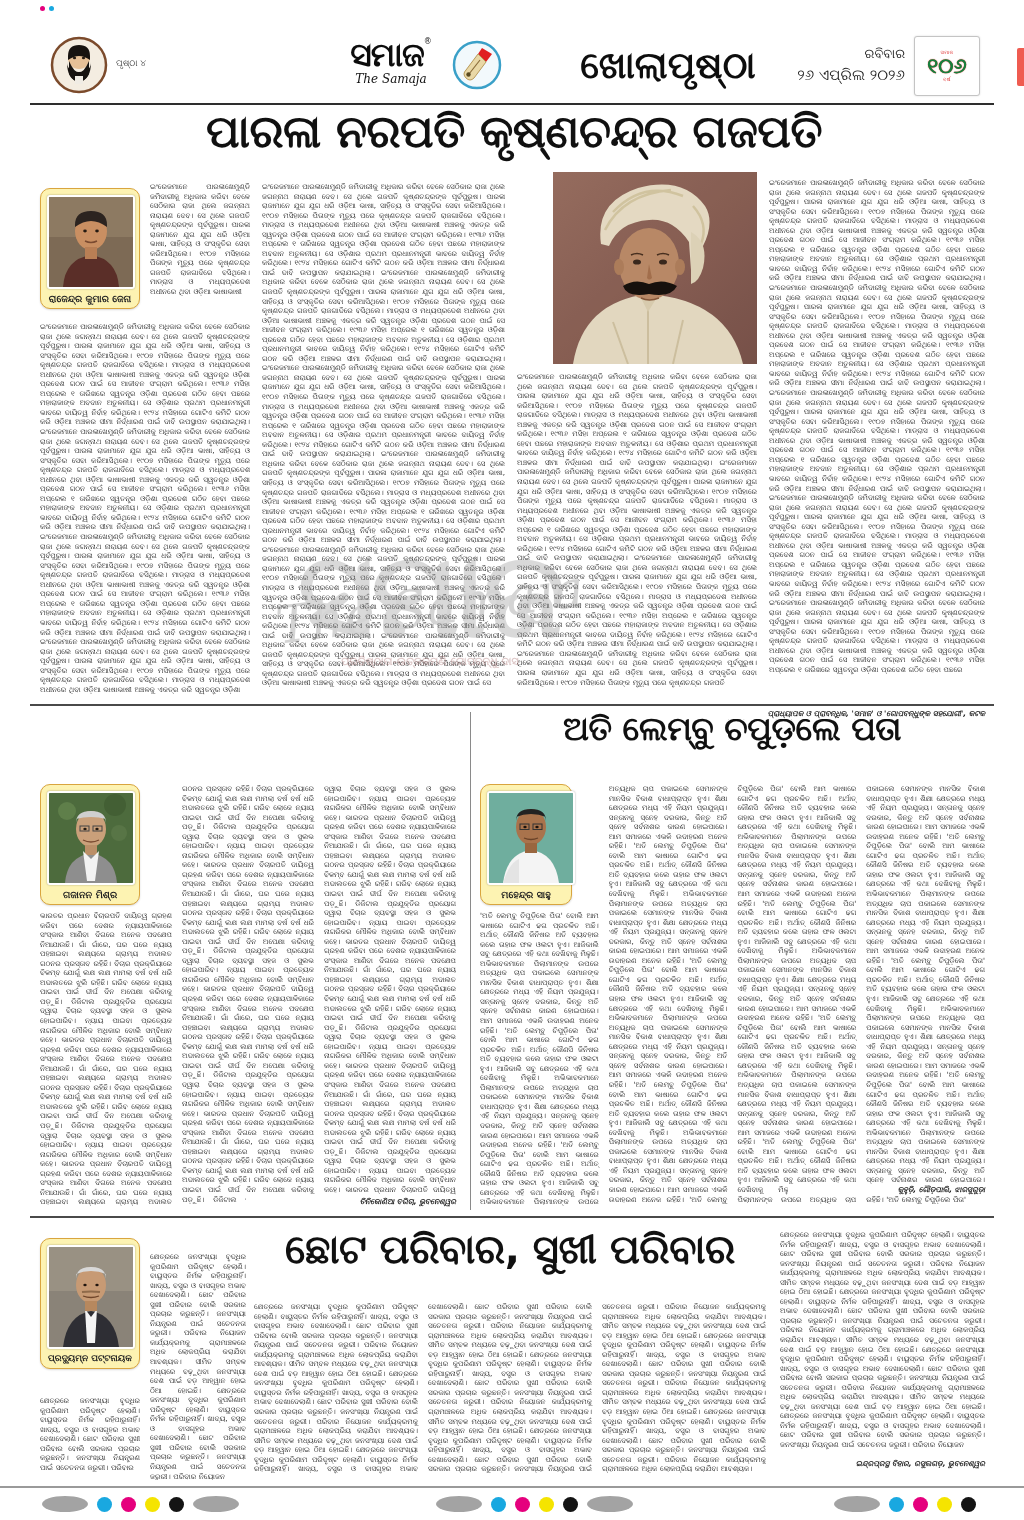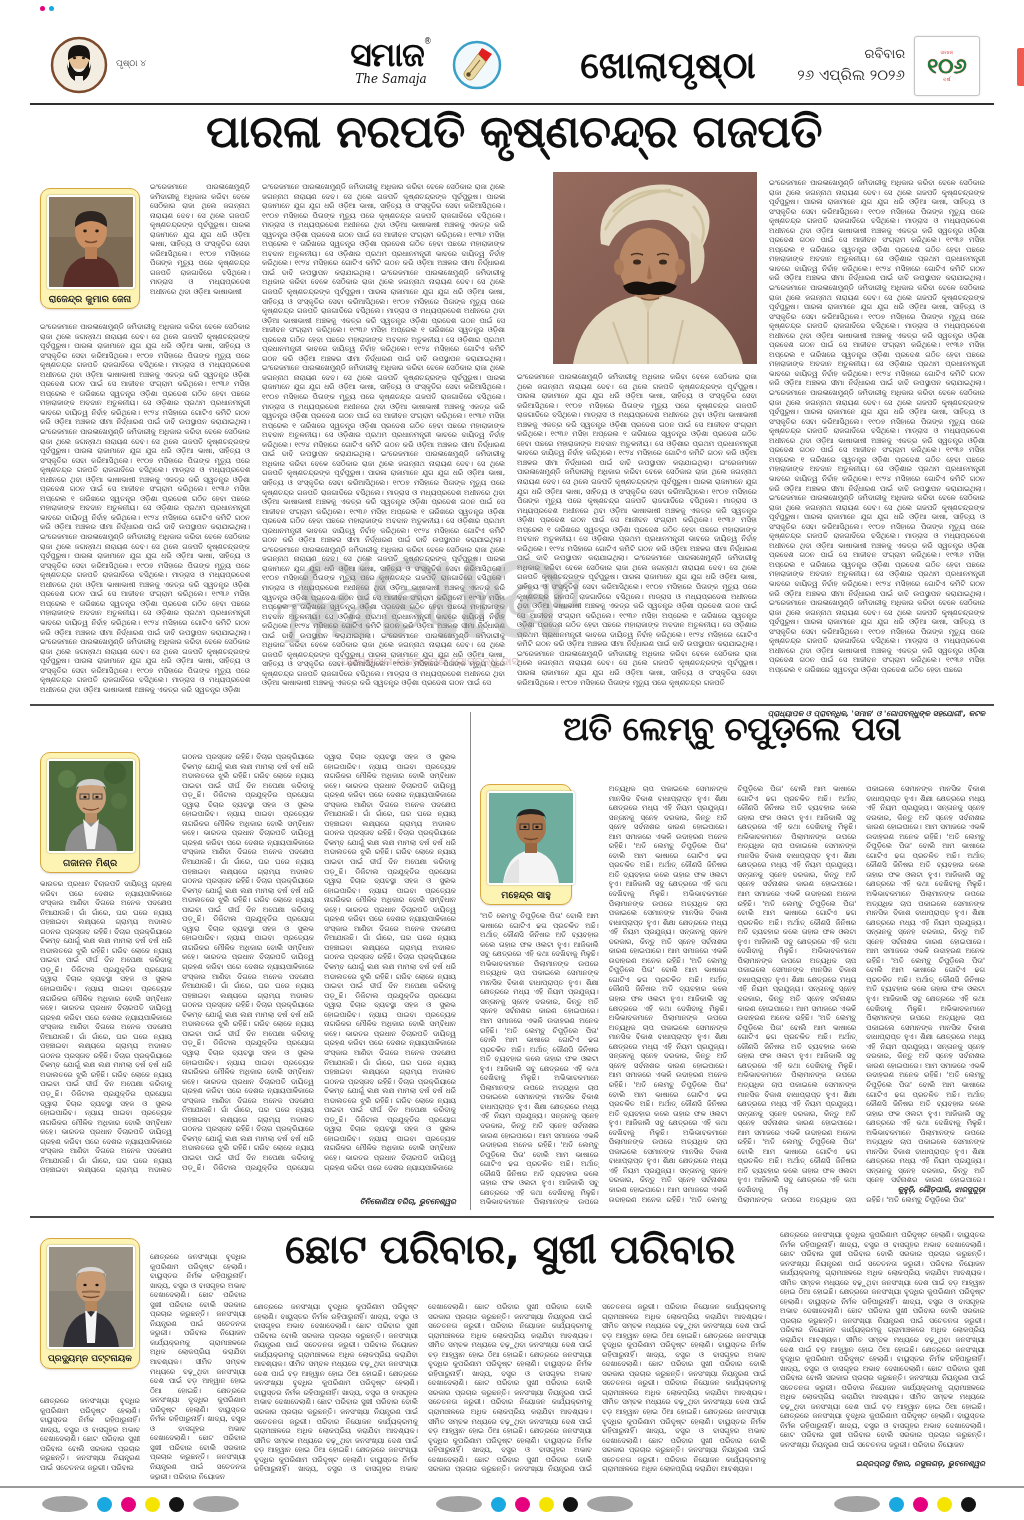--- a/index.html
+++ b/index.html
@@ -173,21 +173,21 @@
   <div class="fillbox" style="left:150px;top:182px;width:100px;height:114px;"><span>ଇଂରେଜମାନେ ପାରଳାଖେମୁଣ୍ଡି ଜମିଦାରୀକୁ ଅଧିକାର କରିବା ବେଳେ ସେଠିକାର ରାଜା ଥିଲେ ଜଗନ୍ନାଥ ନାରାୟଣ ଦେବ। ସେ ଥିଲେ ଗଜପତି କୃଷ୍ଣଚନ୍ଦ୍ରଙ୍କ ପୂର୍ବପୁରୁଷ। ପାରଳା ରାଜାମାନେ ଯୁଗ ଯୁଗ ଧରି ଓଡ଼ିଆ ଭାଷା, ସାହିତ୍ୟ ଓ ସଂସ୍କୃତିର ସେବା କରିଆସିଥିଲେ। ୧୯୦୭ ମସିହାରେ ପିତାଙ୍କ ମୃତ୍ୟୁ ପରେ କୃଷ୍ଣଚନ୍ଦ୍ର ଗଜପତି ରାଜଗାଦିରେ ବସିଥିଲେ। ମାଡ୍ରାସ ଓ ମଧ୍ୟପ୍ରଦେଶ ଅଧୀନରେ ଥିବା ଓଡ଼ିଆ ଭାଷାଭାଷୀ</span></div>
   <div class="fillbox" style="left:40px;top:322px;width:210px;height:374px;"><span>ଇଂରେଜମାନେ ପାରଳାଖେମୁଣ୍ଡି ଜମିଦାରୀକୁ ଅଧିକାର କରିବା ବେଳେ ସେଠିକାର ରାଜା ଥିଲେ ଜଗନ୍ନାଥ ନାରାୟଣ ଦେବ। ସେ ଥିଲେ ଗଜପତି କୃଷ୍ଣଚନ୍ଦ୍ରଙ୍କ ପୂର୍ବପୁରୁଷ। ପାରଳା ରାଜାମାନେ ଯୁଗ ଯୁଗ ଧରି ଓଡ଼ିଆ ଭାଷା, ସାହିତ୍ୟ ଓ ସଂସ୍କୃତିର ସେବା କରିଆସିଥିଲେ। ୧୯୦୭ ମସିହାରେ ପିତାଙ୍କ ମୃତ୍ୟୁ ପରେ କୃଷ୍ଣଚନ୍ଦ୍ର ଗଜପତି ରାଜଗାଦିରେ ବସିଥିଲେ। ମାଡ୍ରାସ ଓ ମଧ୍ୟପ୍ରଦେଶ ଅଧୀନରେ ଥିବା ଓଡ଼ିଆ ଭାଷାଭାଷୀ ଅଞ୍ଚଳକୁ ଏକତ୍ର କରି ସ୍ୱତନ୍ତ୍ର ଓଡ଼ିଶା ପ୍ରଦେଶ ଗଠନ ପାଇଁ ସେ ଆଜୀବନ ସଂଗ୍ରାମ କରିଥିଲେ। ୧୯୩୬ ମସିହା ଅପ୍ରେଲ ୧ ତାରିଖରେ ସ୍ୱତନ୍ତ୍ର ଓଡ଼ିଶା ପ୍ରଦେଶ ଗଠିତ ହେବା ପଛରେ ମହାରାଜାଙ୍କ ଅବଦାନ ଅତୁଳନୀୟ। ସେ ଓଡ଼ିଶାର ପ୍ରଥମ ପ୍ରଧାନମନ୍ତ୍ରୀ ଭାବରେ ଦାୟିତ୍ୱ ନିର୍ବାହ କରିଥିଲେ। ୧୯୨୪ ମସିହାରେ ଗୋଟିଏ କମିଟି ଗଠନ କରି ଓଡ଼ିଆ ଅଞ୍ଚଳର ସୀମା ନିର୍ଦ୍ଧାରଣ ପାଇଁ ଦାବି ଉପସ୍ଥାପନ କରାଯାଇଥିଲା। ଇଂରେଜମାନେ ପାରଳାଖେମୁଣ୍ଡି ଜମିଦାରୀକୁ ଅଧିକାର କରିବା ବେଳେ ସେଠିକାର ରାଜା ଥିଲେ ଜଗନ୍ନାଥ ନାରାୟଣ ଦେବ। ସେ ଥିଲେ ଗଜପତି କୃଷ୍ଣଚନ୍ଦ୍ରଙ୍କ ପୂର୍ବପୁରୁଷ। ପାରଳା ରାଜାମାନେ ଯୁଗ ଯୁଗ ଧରି ଓଡ଼ିଆ ଭାଷା, ସାହିତ୍ୟ ଓ ସଂସ୍କୃତିର ସେବା କରିଆସିଥିଲେ। ୧୯୦୭ ମସିହାରେ ପିତାଙ୍କ ମୃତ୍ୟୁ ପରେ କୃଷ୍ଣଚନ୍ଦ୍ର ଗଜପତି ରାଜଗାଦିରେ ବସିଥିଲେ। ମାଡ୍ରାସ ଓ ମଧ୍ୟପ୍ରଦେଶ ଅଧୀନରେ ଥିବା ଓଡ଼ିଆ ଭାଷାଭାଷୀ ଅଞ୍ଚଳକୁ ଏକତ୍ର କରି ସ୍ୱତନ୍ତ୍ର ଓଡ଼ିଶା ପ୍ରଦେଶ ଗଠନ ପାଇଁ ସେ ଆଜୀବନ ସଂଗ୍ରାମ କରିଥିଲେ। ୧୯୩୬ ମସିହା ଅପ୍ରେଲ ୧ ତାରିଖରେ ସ୍ୱତନ୍ତ୍ର ଓଡ଼ିଶା ପ୍ରଦେଶ ଗଠିତ ହେବା ପଛରେ ମହାରାଜାଙ୍କ ଅବଦାନ ଅତୁଳନୀୟ। ସେ ଓଡ଼ିଶାର ପ୍ରଥମ ପ୍ରଧାନମନ୍ତ୍ରୀ ଭାବରେ ଦାୟିତ୍ୱ ନିର୍ବାହ କରିଥିଲେ। ୧୯୨୪ ମସିହାରେ ଗୋଟିଏ କମିଟି ଗଠନ କରି ଓଡ଼ିଆ ଅଞ୍ଚଳର ସୀମା ନିର୍ଦ୍ଧାରଣ ପାଇଁ ଦାବି ଉପସ୍ଥାପନ କରାଯାଇଥିଲା। ଇଂରେଜମାନେ ପାରଳାଖେମୁଣ୍ଡି ଜମିଦାରୀକୁ ଅଧିକାର କରିବା ବେଳେ ସେଠିକାର ରାଜା ଥିଲେ ଜଗନ୍ନାଥ ନାରାୟଣ ଦେବ। ସେ ଥିଲେ ଗଜପତି କୃଷ୍ଣଚନ୍ଦ୍ରଙ୍କ ପୂର୍ବପୁରୁଷ। ପାରଳା ରାଜାମାନେ ଯୁଗ ଯୁଗ ଧରି ଓଡ଼ିଆ ଭାଷା, ସାହିତ୍ୟ ଓ ସଂସ୍କୃତିର ସେବା କରିଆସିଥିଲେ। ୧୯୦୭ ମସିହାରେ ପିତାଙ୍କ ମୃତ୍ୟୁ ପରେ କୃଷ୍ଣଚନ୍ଦ୍ର ଗଜପତି ରାଜଗାଦିରେ ବସିଥିଲେ। ମାଡ୍ରାସ ଓ ମଧ୍ୟପ୍ରଦେଶ ଅଧୀନରେ ଥିବା ଓଡ଼ିଆ ଭାଷାଭାଷୀ ଅଞ୍ଚଳକୁ ଏକତ୍ର କରି ସ୍ୱତନ୍ତ୍ର ଓଡ଼ିଶା ପ୍ରଦେଶ ଗଠନ ପାଇଁ ସେ ଆଜୀବନ ସଂଗ୍ରାମ କରିଥିଲେ। ୧୯୩୬ ମସିହା ଅପ୍ରେଲ ୧ ତାରିଖରେ ସ୍ୱତନ୍ତ୍ର ଓଡ଼ିଶା ପ୍ରଦେଶ ଗଠିତ ହେବା ପଛରେ ମହାରାଜାଙ୍କ ଅବଦାନ ଅତୁଳନୀୟ। ସେ ଓଡ଼ିଶାର ପ୍ରଥମ ପ୍ରଧାନମନ୍ତ୍ରୀ ଭାବରେ ଦାୟିତ୍ୱ ନିର୍ବାହ କରିଥିଲେ। ୧୯୨୪ ମସିହାରେ ଗୋଟିଏ କମିଟି ଗଠନ କରି ଓଡ଼ିଆ ଅଞ୍ଚଳର ସୀମା ନିର୍ଦ୍ଧାରଣ ପାଇଁ ଦାବି ଉପସ୍ଥାପନ କରାଯାଇଥିଲା। ଇଂରେଜମାନେ ପାରଳାଖେମୁଣ୍ଡି ଜମିଦାରୀକୁ ଅଧିକାର କରିବା ବେଳେ ସେଠିକାର ରାଜା ଥିଲେ ଜଗନ୍ନାଥ ନାରାୟଣ ଦେବ। ସେ ଥିଲେ ଗଜପତି କୃଷ୍ଣଚନ୍ଦ୍ରଙ୍କ ପୂର୍ବପୁରୁଷ। ପାରଳା ରାଜାମାନେ ଯୁଗ ଯୁଗ ଧରି ଓଡ଼ିଆ ଭାଷା, ସାହିତ୍ୟ ଓ ସଂସ୍କୃତିର ସେବା କରିଆସିଥିଲେ। ୧୯୦୭ ମସିହାରେ ପିତାଙ୍କ ମୃତ୍ୟୁ ପରେ କୃଷ୍ଣଚନ୍ଦ୍ର ଗଜପତି ରାଜଗାଦିରେ ବସିଥିଲେ। ମାଡ୍ରାସ ଓ ମଧ୍ୟପ୍ରଦେଶ ଅଧୀନରେ ଥିବା ଓଡ଼ିଆ ଭାଷାଭାଷୀ ଅଞ୍ଚଳକୁ ଏକତ୍ର କରି ସ୍ୱତନ୍ତ୍ର ଓଡ଼ିଶା</span></div>
   <div class="fillbox" style="left:262px;top:182px;width:243px;height:514px;"><span>ଇଂରେଜମାନେ ପାରଳାଖେମୁଣ୍ଡି ଜମିଦାରୀକୁ ଅଧିକାର କରିବା ବେଳେ ସେଠିକାର ରାଜା ଥିଲେ ଜଗନ୍ନାଥ ନାରାୟଣ ଦେବ। ସେ ଥିଲେ ଗଜପତି କୃଷ୍ଣଚନ୍ଦ୍ରଙ୍କ ପୂର୍ବପୁରୁଷ। ପାରଳା ରାଜାମାନେ ଯୁଗ ଯୁଗ ଧରି ଓଡ଼ିଆ ଭାଷା, ସାହିତ୍ୟ ଓ ସଂସ୍କୃତିର ସେବା କରିଆସିଥିଲେ। ୧୯୦୭ ମସିହାରେ ପିତାଙ୍କ ମୃତ୍ୟୁ ପରେ କୃଷ୍ଣଚନ୍ଦ୍ର ଗଜପତି ରାଜଗାଦିରେ ବସିଥିଲେ। ମାଡ୍ରାସ ଓ ମଧ୍ୟପ୍ରଦେଶ ଅଧୀନରେ ଥିବା ଓଡ଼ିଆ ଭାଷାଭାଷୀ ଅଞ୍ଚଳକୁ ଏକତ୍ର କରି ସ୍ୱତନ୍ତ୍ର ଓଡ଼ିଶା ପ୍ରଦେଶ ଗଠନ ପାଇଁ ସେ ଆଜୀବନ ସଂଗ୍ରାମ କରିଥିଲେ। ୧୯୩୬ ମସିହା ଅପ୍ରେଲ ୧ ତାରିଖରେ ସ୍ୱତନ୍ତ୍ର ଓଡ଼ିଶା ପ୍ରଦେଶ ଗଠିତ ହେବା ପଛରେ ମହାରାଜାଙ୍କ ଅବଦାନ ଅତୁଳନୀୟ। ସେ ଓଡ଼ିଶାର ପ୍ରଥମ ପ୍ରଧାନମନ୍ତ୍ରୀ ଭାବରେ ଦାୟିତ୍ୱ ନିର୍ବାହ କରିଥିଲେ। ୧୯୨୪ ମସିହାରେ ଗୋଟିଏ କମିଟି ଗଠନ କରି ଓଡ଼ିଆ ଅଞ୍ଚଳର ସୀମା ନିର୍ଦ୍ଧାରଣ ପାଇଁ ଦାବି ଉପସ୍ଥାପନ କରାଯାଇଥିଲା। ଇଂରେଜମାନେ ପାରଳାଖେମୁଣ୍ଡି ଜମିଦାରୀକୁ ଅଧିକାର କରିବା ବେଳେ ସେଠିକାର ରାଜା ଥିଲେ ଜଗନ୍ନାଥ ନାରାୟଣ ଦେବ। ସେ ଥିଲେ ଗଜପତି କୃଷ୍ଣଚନ୍ଦ୍ରଙ୍କ ପୂର୍ବପୁରୁଷ। ପାରଳା ରାଜାମାନେ ଯୁଗ ଯୁଗ ଧରି ଓଡ଼ିଆ ଭାଷା, ସାହିତ୍ୟ ଓ ସଂସ୍କୃତିର ସେବା କରିଆସିଥିଲେ। ୧୯୦୭ ମସିହାରେ ପିତାଙ୍କ ମୃତ୍ୟୁ ପରେ କୃଷ୍ଣଚନ୍ଦ୍ର ଗଜପତି ରାଜଗାଦିରେ ବସିଥିଲେ। ମାଡ୍ରାସ ଓ ମଧ୍ୟପ୍ରଦେଶ ଅଧୀନରେ ଥିବା ଓଡ଼ିଆ ଭାଷାଭାଷୀ ଅଞ୍ଚଳକୁ ଏକତ୍ର କରି ସ୍ୱତନ୍ତ୍ର ଓଡ଼ିଶା ପ୍ରଦେଶ ଗଠନ ପାଇଁ ସେ ଆଜୀବନ ସଂଗ୍ରାମ କରିଥିଲେ। ୧୯୩୬ ମସିହା ଅପ୍ରେଲ ୧ ତାରିଖରେ ସ୍ୱତନ୍ତ୍ର ଓଡ଼ିଶା ପ୍ରଦେଶ ଗଠିତ ହେବା ପଛରେ ମହାରାଜାଙ୍କ ଅବଦାନ ଅତୁଳନୀୟ। ସେ ଓଡ଼ିଶାର ପ୍ରଥମ ପ୍ରଧାନମନ୍ତ୍ରୀ ଭାବରେ ଦାୟିତ୍ୱ ନିର୍ବାହ କରିଥିଲେ। ୧୯୨୪ ମସିହାରେ ଗୋଟିଏ କମିଟି ଗଠନ କରି ଓଡ଼ିଆ ଅଞ୍ଚଳର ସୀମା ନିର୍ଦ୍ଧାରଣ ପାଇଁ ଦାବି ଉପସ୍ଥାପନ କରାଯାଇଥିଲା। ଇଂରେଜମାନେ ପାରଳାଖେମୁଣ୍ଡି ଜମିଦାରୀକୁ ଅଧିକାର କରିବା ବେଳେ ସେଠିକାର ରାଜା ଥିଲେ ଜଗନ୍ନାଥ ନାରାୟଣ ଦେବ। ସେ ଥିଲେ ଗଜପତି କୃଷ୍ଣଚନ୍ଦ୍ରଙ୍କ ପୂର୍ବପୁରୁଷ। ପାରଳା ରାଜାମାନେ ଯୁଗ ଯୁଗ ଧରି ଓଡ଼ିଆ ଭାଷା, ସାହିତ୍ୟ ଓ ସଂସ୍କୃତିର ସେବା କରିଆସିଥିଲେ। ୧୯୦୭ ମସିହାରେ ପିତାଙ୍କ ମୃତ୍ୟୁ ପରେ କୃଷ୍ଣଚନ୍ଦ୍ର ଗଜପତି ରାଜଗାଦିରେ ବସିଥିଲେ। ମାଡ୍ରାସ ଓ ମଧ୍ୟପ୍ରଦେଶ ଅଧୀନରେ ଥିବା ଓଡ଼ିଆ ଭାଷାଭାଷୀ ଅଞ୍ଚଳକୁ ଏକତ୍ର କରି ସ୍ୱତନ୍ତ୍ର ଓଡ଼ିଶା ପ୍ରଦେଶ ଗଠନ ପାଇଁ ସେ ଆଜୀବନ ସଂଗ୍ରାମ କରିଥିଲେ। ୧୯୩୬ ମସିହା ଅପ୍ରେଲ ୧ ତାରିଖରେ ସ୍ୱତନ୍ତ୍ର ଓଡ଼ିଶା ପ୍ରଦେଶ ଗଠିତ ହେବା ପଛରେ ମହାରାଜାଙ୍କ ଅବଦାନ ଅତୁଳନୀୟ। ସେ ଓଡ଼ିଶାର ପ୍ରଥମ ପ୍ରଧାନମନ୍ତ୍ରୀ ଭାବରେ ଦାୟିତ୍ୱ ନିର୍ବାହ କରିଥିଲେ। ୧୯୨୪ ମସିହାରେ ଗୋଟିଏ କମିଟି ଗଠନ କରି ଓଡ଼ିଆ ଅଞ୍ଚଳର ସୀମା ନିର୍ଦ୍ଧାରଣ ପାଇଁ ଦାବି ଉପସ୍ଥାପନ କରାଯାଇଥିଲା। ଇଂରେଜମାନେ ପାରଳାଖେମୁଣ୍ଡି ଜମିଦାରୀକୁ ଅଧିକାର କରିବା ବେଳେ ସେଠିକାର ରାଜା ଥିଲେ ଜଗନ୍ନାଥ ନାରାୟଣ ଦେବ। ସେ ଥିଲେ ଗଜପତି କୃଷ୍ଣଚନ୍ଦ୍ରଙ୍କ ପୂର୍ବପୁରୁଷ। ପାରଳା ରାଜାମାନେ ଯୁଗ ଯୁଗ ଧରି ଓଡ଼ିଆ ଭାଷା, ସାହିତ୍ୟ ଓ ସଂସ୍କୃତିର ସେବା କରିଆସିଥିଲେ। ୧୯୦୭ ମସିହାରେ ପିତାଙ୍କ ମୃତ୍ୟୁ ପରେ କୃଷ୍ଣଚନ୍ଦ୍ର ଗଜପତି ରାଜଗାଦିରେ ବସିଥିଲେ। ମାଡ୍ରାସ ଓ ମଧ୍ୟପ୍ରଦେଶ ଅଧୀନରେ ଥିବା ଓଡ଼ିଆ ଭାଷାଭାଷୀ ଅଞ୍ଚଳକୁ ଏକତ୍ର କରି ସ୍ୱତନ୍ତ୍ର ଓଡ଼ିଶା ପ୍ରଦେଶ ଗଠନ ପାଇଁ ସେ ଆଜୀବନ ସଂଗ୍ରାମ କରିଥିଲେ। ୧୯୩୬ ମସିହା ଅପ୍ରେଲ ୧ ତାରିଖରେ ସ୍ୱତନ୍ତ୍ର ଓଡ଼ିଶା ପ୍ରଦେଶ ଗଠିତ ହେବା ପଛରେ ମହାରାଜାଙ୍କ ଅବଦାନ ଅତୁଳନୀୟ। ସେ ଓଡ଼ିଶାର ପ୍ରଥମ ପ୍ରଧାନମନ୍ତ୍ରୀ ଭାବରେ ଦାୟିତ୍ୱ ନିର୍ବାହ କରିଥିଲେ। ୧୯୨୪ ମସିହାରେ ଗୋଟିଏ କମିଟି ଗଠନ କରି ଓଡ଼ିଆ ଅଞ୍ଚଳର ସୀମା ନିର୍ଦ୍ଧାରଣ ପାଇଁ ଦାବି ଉପସ୍ଥାପନ କରାଯାଇଥିଲା। ଇଂରେଜମାନେ ପାରଳାଖେମୁଣ୍ଡି ଜମିଦାରୀକୁ ଅଧିକାର କରିବା ବେଳେ ସେଠିକାର ରାଜା ଥିଲେ ଜଗନ୍ନାଥ ନାରାୟଣ ଦେବ। ସେ ଥିଲେ ଗଜପତି କୃଷ୍ଣଚନ୍ଦ୍ରଙ୍କ ପୂର୍ବପୁରୁଷ। ପାରଳା ରାଜାମାନେ ଯୁଗ ଯୁଗ ଧରି ଓଡ଼ିଆ ଭାଷା, ସାହିତ୍ୟ ଓ ସଂସ୍କୃତିର ସେବା କରିଆସିଥିଲେ। ୧୯୦୭ ମସିହାରେ ପିତାଙ୍କ ମୃତ୍ୟୁ ପରେ କୃଷ୍ଣଚନ୍ଦ୍ର ଗଜପତି ରାଜଗାଦିରେ ବସିଥିଲେ। ମାଡ୍ରାସ ଓ ମଧ୍ୟପ୍ରଦେଶ ଅଧୀନରେ ଥିବା ଓଡ଼ିଆ ଭାଷାଭାଷୀ ଅଞ୍ଚଳକୁ ଏକତ୍ର କରି ସ୍ୱତନ୍ତ୍ର ଓଡ଼ିଶା ପ୍ରଦେଶ ଗଠନ ପାଇଁ ସେ ଆଜୀବନ ସଂଗ୍ରାମ କରିଥିଲେ। ୧୯୩୬ ମସିହା ଅପ୍ରେଲ ୧ ତାରିଖରେ ସ୍ୱତନ୍ତ୍ର ଓଡ଼ିଶା ପ୍ରଦେଶ ଗଠିତ ହେବା ପଛରେ ମହାରାଜାଙ୍କ ଅବଦାନ ଅତୁଳନୀୟ। ସେ ଓଡ଼ିଶାର ପ୍ରଥମ ପ୍ରଧାନମନ୍ତ୍ରୀ ଭାବରେ ଦାୟିତ୍ୱ ନିର୍ବାହ କରିଥିଲେ। ୧୯୨୪ ମସିହାରେ ଗୋଟିଏ କମିଟି ଗଠନ କରି ଓଡ଼ିଆ ଅଞ୍ଚଳର ସୀମା ନିର୍ଦ୍ଧାରଣ ପାଇଁ ଦାବି ଉପସ୍ଥାପନ କରାଯାଇଥିଲା। ଇଂରେଜମାନେ ପାରଳାଖେମୁଣ୍ଡି ଜମିଦାରୀକୁ ଅଧିକାର କରିବା ବେଳେ ସେଠିକାର ରାଜା ଥିଲେ ଜଗନ୍ନାଥ ନାରାୟଣ ଦେବ। ସେ ଥିଲେ ଗଜପତି କୃଷ୍ଣଚନ୍ଦ୍ରଙ୍କ ପୂର୍ବପୁରୁଷ। ପାରଳା ରାଜାମାନେ ଯୁଗ ଯୁଗ ଧରି ଓଡ଼ିଆ ଭାଷା, ସାହିତ୍ୟ ଓ ସଂସ୍କୃତିର ସେବା କରିଆସିଥିଲେ। ୧୯୦୭ ମସିହାରେ ପିତାଙ୍କ ମୃତ୍ୟୁ ପରେ କୃଷ୍ଣଚନ୍ଦ୍ର ଗଜପତି ରାଜଗାଦିରେ ବସିଥିଲେ। ମାଡ୍ରାସ ଓ ମଧ୍ୟପ୍ରଦେଶ ଅଧୀନରେ ଥିବା ଓଡ଼ିଆ ଭାଷାଭାଷୀ ଅଞ୍ଚଳକୁ ଏକତ୍ର କରି ସ୍ୱତନ୍ତ୍ର ଓଡ଼ିଶା ପ୍ରଦେଶ ଗଠନ ପାଇଁ ସେ</span></div>
   <div class="fillbox" style="left:517px;top:372px;width:240px;height:322px;"><span>ଇଂରେଜମାନେ ପାରଳାଖେମୁଣ୍ଡି ଜମିଦାରୀକୁ ଅଧିକାର କରିବା ବେଳେ ସେଠିକାର ରାଜା ଥିଲେ ଜଗନ୍ନାଥ ନାରାୟଣ ଦେବ। ସେ ଥିଲେ ଗଜପତି କୃଷ୍ଣଚନ୍ଦ୍ରଙ୍କ ପୂର୍ବପୁରୁଷ। ପାରଳା ରାଜାମାନେ ଯୁଗ ଯୁଗ ଧରି ଓଡ଼ିଆ ଭାଷା, ସାହିତ୍ୟ ଓ ସଂସ୍କୃତିର ସେବା କରିଆସିଥିଲେ। ୧୯୦୭ ମସିହାରେ ପିତାଙ୍କ ମୃତ୍ୟୁ ପରେ କୃଷ୍ଣଚନ୍ଦ୍ର ଗଜପତି ରାଜଗାଦିରେ ବସିଥିଲେ। ମାଡ୍ରାସ ଓ ମଧ୍ୟପ୍ରଦେଶ ଅଧୀନରେ ଥିବା ଓଡ଼ିଆ ଭାଷାଭାଷୀ ଅଞ୍ଚଳକୁ ଏକତ୍ର କରି ସ୍ୱତନ୍ତ୍ର ଓଡ଼ିଶା ପ୍ରଦେଶ ଗଠନ ପାଇଁ ସେ ଆଜୀବନ ସଂଗ୍ରାମ କରିଥିଲେ। ୧୯୩୬ ମସିହା ଅପ୍ରେଲ ୧ ତାରିଖରେ ସ୍ୱତନ୍ତ୍ର ଓଡ଼ିଶା ପ୍ରଦେଶ ଗଠିତ ହେବା ପଛରେ ମହାରାଜାଙ୍କ ଅବଦାନ ଅତୁଳନୀୟ। ସେ ଓଡ଼ିଶାର ପ୍ରଥମ ପ୍ରଧାନମନ୍ତ୍ରୀ ଭାବରେ ଦାୟିତ୍ୱ ନିର୍ବାହ କରିଥିଲେ। ୧୯୨୪ ମସିହାରେ ଗୋଟିଏ କମିଟି ଗଠନ କରି ଓଡ଼ିଆ ଅଞ୍ଚଳର ସୀମା ନିର୍ଦ୍ଧାରଣ ପାଇଁ ଦାବି ଉପସ୍ଥାପନ କରାଯାଇଥିଲା। ଇଂରେଜମାନେ ପାରଳାଖେମୁଣ୍ଡି ଜମିଦାରୀକୁ ଅଧିକାର କରିବା ବେଳେ ସେଠିକାର ରାଜା ଥିଲେ ଜଗନ୍ନାଥ ନାରାୟଣ ଦେବ। ସେ ଥିଲେ ଗଜପତି କୃଷ୍ଣଚନ୍ଦ୍ରଙ୍କ ପୂର୍ବପୁରୁଷ। ପାରଳା ରାଜାମାନେ ଯୁଗ ଯୁଗ ଧରି ଓଡ଼ିଆ ଭାଷା, ସାହିତ୍ୟ ଓ ସଂସ୍କୃତିର ସେବା କରିଆସିଥିଲେ। ୧୯୦୭ ମସିହାରେ ପିତାଙ୍କ ମୃତ୍ୟୁ ପରେ କୃଷ୍ଣଚନ୍ଦ୍ର ଗଜପତି ରାଜଗାଦିରେ ବସିଥିଲେ। ମାଡ୍ରାସ ଓ ମଧ୍ୟପ୍ରଦେଶ ଅଧୀନରେ ଥିବା ଓଡ଼ିଆ ଭାଷାଭାଷୀ ଅଞ୍ଚଳକୁ ଏକତ୍ର କରି ସ୍ୱତନ୍ତ୍ର ଓଡ଼ିଶା ପ୍ରଦେଶ ଗଠନ ପାଇଁ ସେ ଆଜୀବନ ସଂଗ୍ରାମ କରିଥିଲେ। ୧୯୩୬ ମସିହା ଅପ୍ରେଲ ୧ ତାରିଖରେ ସ୍ୱତନ୍ତ୍ର ଓଡ଼ିଶା ପ୍ରଦେଶ ଗଠିତ ହେବା ପଛରେ ମହାରାଜାଙ୍କ ଅବଦାନ ଅତୁଳନୀୟ। ସେ ଓଡ଼ିଶାର ପ୍ରଥମ ପ୍ରଧାନମନ୍ତ୍ରୀ ଭାବରେ ଦାୟିତ୍ୱ ନିର୍ବାହ କରିଥିଲେ। ୧୯୨୪ ମସିହାରେ ଗୋଟିଏ କମିଟି ଗଠନ କରି ଓଡ଼ିଆ ଅଞ୍ଚଳର ସୀମା ନିର୍ଦ୍ଧାରଣ ପାଇଁ ଦାବି ଉପସ୍ଥାପନ କରାଯାଇଥିଲା। ଇଂରେଜମାନେ ପାରଳାଖେମୁଣ୍ଡି ଜମିଦାରୀକୁ ଅଧିକାର କରିବା ବେଳେ ସେଠିକାର ରାଜା ଥିଲେ ଜଗନ୍ନାଥ ନାରାୟଣ ଦେବ। ସେ ଥିଲେ ଗଜପତି କୃଷ୍ଣଚନ୍ଦ୍ରଙ୍କ ପୂର୍ବପୁରୁଷ। ପାରଳା ରାଜାମାନେ ଯୁଗ ଯୁଗ ଧରି ଓଡ଼ିଆ ଭାଷା, ସାହିତ୍ୟ ଓ ସଂସ୍କୃତିର ସେବା କରିଆସିଥିଲେ। ୧୯୦୭ ମସିହାରେ ପିତାଙ୍କ ମୃତ୍ୟୁ ପରେ କୃଷ୍ଣଚନ୍ଦ୍ର ଗଜପତି ରାଜଗାଦିରେ ବସିଥିଲେ। ମାଡ୍ରାସ ଓ ମଧ୍ୟପ୍ରଦେଶ ଅଧୀନରେ ଥିବା ଓଡ଼ିଆ ଭାଷାଭାଷୀ ଅଞ୍ଚଳକୁ ଏକତ୍ର କରି ସ୍ୱତନ୍ତ୍ର ଓଡ଼ିଶା ପ୍ରଦେଶ ଗଠନ ପାଇଁ ସେ ଆଜୀବନ ସଂଗ୍ରାମ କରିଥିଲେ। ୧୯୩୬ ମସିହା ଅପ୍ରେଲ ୧ ତାରିଖରେ ସ୍ୱତନ୍ତ୍ର ଓଡ଼ିଶା ପ୍ରଦେଶ ଗଠିତ ହେବା ପଛରେ ମହାରାଜାଙ୍କ ଅବଦାନ ଅତୁଳନୀୟ। ସେ ଓଡ଼ିଶାର ପ୍ରଥମ ପ୍ରଧାନମନ୍ତ୍ରୀ ଭାବରେ ଦାୟିତ୍ୱ ନିର୍ବାହ କରିଥିଲେ। ୧୯୨୪ ମସିହାରେ ଗୋଟିଏ କମିଟି ଗଠନ କରି ଓଡ଼ିଆ ଅଞ୍ଚଳର ସୀମା ନିର୍ଦ୍ଧାରଣ ପାଇଁ ଦାବି ଉପସ୍ଥାପନ କରାଯାଇଥିଲା। ଇଂରେଜମାନେ ପାରଳାଖେମୁଣ୍ଡି ଜମିଦାରୀକୁ ଅଧିକାର କରିବା ବେଳେ ସେଠିକାର ରାଜା ଥିଲେ ଜଗନ୍ନାଥ ନାରାୟଣ ଦେବ। ସେ ଥିଲେ ଗଜପତି କୃଷ୍ଣଚନ୍ଦ୍ରଙ୍କ ପୂର୍ବପୁରୁଷ। ପାରଳା ରାଜାମାନେ ଯୁଗ ଯୁଗ ଧରି ଓଡ଼ିଆ ଭାଷା, ସାହିତ୍ୟ ଓ ସଂସ୍କୃତିର ସେବା କରିଆସିଥିଲେ। ୧୯୦୭ ମସିହାରେ ପିତାଙ୍କ ମୃତ୍ୟୁ ପରେ କୃଷ୍ଣଚନ୍ଦ୍ର ଗଜପତି</span></div>
   <div class="fillbox" style="left:769px;top:178px;width:216px;height:500px;"><span>ଇଂରେଜମାନେ ପାରଳାଖେମୁଣ୍ଡି ଜମିଦାରୀକୁ ଅଧିକାର କରିବା ବେଳେ ସେଠିକାର ରାଜା ଥିଲେ ଜଗନ୍ନାଥ ନାରାୟଣ ଦେବ। ସେ ଥିଲେ ଗଜପତି କୃଷ୍ଣଚନ୍ଦ୍ରଙ୍କ ପୂର୍ବପୁରୁଷ। ପାରଳା ରାଜାମାନେ ଯୁଗ ଯୁଗ ଧରି ଓଡ଼ିଆ ଭାଷା, ସାହିତ୍ୟ ଓ ସଂସ୍କୃତିର ସେବା କରିଆସିଥିଲେ। ୧୯୦୭ ମସିହାରେ ପିତାଙ୍କ ମୃତ୍ୟୁ ପରେ କୃଷ୍ଣଚନ୍ଦ୍ର ଗଜପତି ରାଜଗାଦିରେ ବସିଥିଲେ। ମାଡ୍ରାସ ଓ ମଧ୍ୟପ୍ରଦେଶ ଅଧୀନରେ ଥିବା ଓଡ଼ିଆ ଭାଷାଭାଷୀ ଅଞ୍ଚଳକୁ ଏକତ୍ର କରି ସ୍ୱତନ୍ତ୍ର ଓଡ଼ିଶା ପ୍ରଦେଶ ଗଠନ ପାଇଁ ସେ ଆଜୀବନ ସଂଗ୍ରାମ କରିଥିଲେ। ୧୯୩୬ ମସିହା ଅପ୍ରେଲ ୧ ତାରିଖରେ ସ୍ୱତନ୍ତ୍ର ଓଡ଼ିଶା ପ୍ରଦେଶ ଗଠିତ ହେବା ପଛରେ ମହାରାଜାଙ୍କ ଅବଦାନ ଅତୁଳନୀୟ। ସେ ଓଡ଼ିଶାର ପ୍ରଥମ ପ୍ରଧାନମନ୍ତ୍ରୀ ଭାବରେ ଦାୟିତ୍ୱ ନିର୍ବାହ କରିଥିଲେ। ୧୯୨୪ ମସିହାରେ ଗୋଟିଏ କମିଟି ଗଠନ କରି ଓଡ଼ିଆ ଅଞ୍ଚଳର ସୀମା ନିର୍ଦ୍ଧାରଣ ପାଇଁ ଦାବି ଉପସ୍ଥାପନ କରାଯାଇଥିଲା। ଇଂରେଜମାନେ ପାରଳାଖେମୁଣ୍ଡି ଜମିଦାରୀକୁ ଅଧିକାର କରିବା ବେଳେ ସେଠିକାର ରାଜା ଥିଲେ ଜଗନ୍ନାଥ ନାରାୟଣ ଦେବ। ସେ ଥିଲେ ଗଜପତି କୃଷ୍ଣଚନ୍ଦ୍ରଙ୍କ ପୂର୍ବପୁରୁଷ। ପାରଳା ରାଜାମାନେ ଯୁଗ ଯୁଗ ଧରି ଓଡ଼ିଆ ଭାଷା, ସାହିତ୍ୟ ଓ ସଂସ୍କୃତିର ସେବା କରିଆସିଥିଲେ। ୧୯୦୭ ମସିହାରେ ପିତାଙ୍କ ମୃତ୍ୟୁ ପରେ କୃଷ୍ଣଚନ୍ଦ୍ର ଗଜପତି ରାଜଗାଦିରେ ବସିଥିଲେ। ମାଡ୍ରାସ ଓ ମଧ୍ୟପ୍ରଦେଶ ଅଧୀନରେ ଥିବା ଓଡ଼ିଆ ଭାଷାଭାଷୀ ଅଞ୍ଚଳକୁ ଏକତ୍ର କରି ସ୍ୱତନ୍ତ୍ର ଓଡ଼ିଶା ପ୍ରଦେଶ ଗଠନ ପାଇଁ ସେ ଆଜୀବନ ସଂଗ୍ରାମ କରିଥିଲେ। ୧୯୩୬ ମସିହା ଅପ୍ରେଲ ୧ ତାରିଖରେ ସ୍ୱତନ୍ତ୍ର ଓଡ଼ିଶା ପ୍ରଦେଶ ଗଠିତ ହେବା ପଛରେ ମହାରାଜାଙ୍କ ଅବଦାନ ଅତୁଳନୀୟ। ସେ ଓଡ଼ିଶାର ପ୍ରଥମ ପ୍ରଧାନମନ୍ତ୍ରୀ ଭାବରେ ଦାୟିତ୍ୱ ନିର୍ବାହ କରିଥିଲେ। ୧୯୨୪ ମସିହାରେ ଗୋଟିଏ କମିଟି ଗଠନ କରି ଓଡ଼ିଆ ଅଞ୍ଚଳର ସୀମା ନିର୍ଦ୍ଧାରଣ ପାଇଁ ଦାବି ଉପସ୍ଥାପନ କରାଯାଇଥିଲା। ଇଂରେଜମାନେ ପାରଳାଖେମୁଣ୍ଡି ଜମିଦାରୀକୁ ଅଧିକାର କରିବା ବେଳେ ସେଠିକାର ରାଜା ଥିଲେ ଜଗନ୍ନାଥ ନାରାୟଣ ଦେବ। ସେ ଥିଲେ ଗଜପତି କୃଷ୍ଣଚନ୍ଦ୍ରଙ୍କ ପୂର୍ବପୁରୁଷ। ପାରଳା ରାଜାମାନେ ଯୁଗ ଯୁଗ ଧରି ଓଡ଼ିଆ ଭାଷା, ସାହିତ୍ୟ ଓ ସଂସ୍କୃତିର ସେବା କରିଆସିଥିଲେ। ୧୯୦୭ ମସିହାରେ ପିତାଙ୍କ ମୃତ୍ୟୁ ପରେ କୃଷ୍ଣଚନ୍ଦ୍ର ଗଜପତି ରାଜଗାଦିରେ ବସିଥିଲେ। ମାଡ୍ରାସ ଓ ମଧ୍ୟପ୍ରଦେଶ ଅଧୀନରେ ଥିବା ଓଡ଼ିଆ ଭାଷାଭାଷୀ ଅଞ୍ଚଳକୁ ଏକତ୍ର କରି ସ୍ୱତନ୍ତ୍ର ଓଡ଼ିଶା ପ୍ରଦେଶ ଗଠନ ପାଇଁ ସେ ଆଜୀବନ ସଂଗ୍ରାମ କରିଥିଲେ। ୧୯୩୬ ମସିହା ଅପ୍ରେଲ ୧ ତାରିଖରେ ସ୍ୱତନ୍ତ୍ର ଓଡ଼ିଶା ପ୍ରଦେଶ ଗଠିତ ହେବା ପଛରେ ମହାରାଜାଙ୍କ ଅବଦାନ ଅତୁଳନୀୟ। ସେ ଓଡ଼ିଶାର ପ୍ରଥମ ପ୍ରଧାନମନ୍ତ୍ରୀ ଭାବରେ ଦାୟିତ୍ୱ ନିର୍ବାହ କରିଥିଲେ। ୧୯୨୪ ମସିହାରେ ଗୋଟିଏ କମିଟି ଗଠନ କରି ଓଡ଼ିଆ ଅଞ୍ଚଳର ସୀମା ନିର୍ଦ୍ଧାରଣ ପାଇଁ ଦାବି ଉପସ୍ଥାପନ କରାଯାଇଥିଲା। ଇଂରେଜମାନେ ପାରଳାଖେମୁଣ୍ଡି ଜମିଦାରୀକୁ ଅଧିକାର କରିବା ବେଳେ ସେଠିକାର ରାଜା ଥିଲେ ଜଗନ୍ନାଥ ନାରାୟଣ ଦେବ। ସେ ଥିଲେ ଗଜପତି କୃଷ୍ଣଚନ୍ଦ୍ରଙ୍କ ପୂର୍ବପୁରୁଷ। ପାରଳା ରାଜାମାନେ ଯୁଗ ଯୁଗ ଧରି ଓଡ଼ିଆ ଭାଷା, ସାହିତ୍ୟ ଓ ସଂସ୍କୃତିର ସେବା କରିଆସିଥିଲେ। ୧୯୦୭ ମସିହାରେ ପିତାଙ୍କ ମୃତ୍ୟୁ ପରେ କୃଷ୍ଣଚନ୍ଦ୍ର ଗଜପତି ରାଜଗାଦିରେ ବସିଥିଲେ। ମାଡ୍ରାସ ଓ ମଧ୍ୟପ୍ରଦେଶ ଅଧୀନରେ ଥିବା ଓଡ଼ିଆ ଭାଷାଭାଷୀ ଅଞ୍ଚଳକୁ ଏକତ୍ର କରି ସ୍ୱତନ୍ତ୍ର ଓଡ଼ିଶା ପ୍ରଦେଶ ଗଠନ ପାଇଁ ସେ ଆଜୀବନ ସଂଗ୍ରାମ କରିଥିଲେ। ୧୯୩୬ ମସିହା ଅପ୍ରେଲ ୧ ତାରିଖରେ ସ୍ୱତନ୍ତ୍ର ଓଡ଼ିଶା ପ୍ରଦେଶ ଗଠିତ ହେବା ପଛରେ ମହାରାଜାଙ୍କ ଅବଦାନ ଅତୁଳନୀୟ। ସେ ଓଡ଼ିଶାର ପ୍ରଥମ ପ୍ରଧାନମନ୍ତ୍ରୀ ଭାବରେ ଦାୟିତ୍ୱ ନିର୍ବାହ କରିଥିଲେ। ୧୯୨୪ ମସିହାରେ ଗୋଟିଏ କମିଟି ଗଠନ କରି ଓଡ଼ିଆ ଅଞ୍ଚଳର ସୀମା ନିର୍ଦ୍ଧାରଣ ପାଇଁ ଦାବି ଉପସ୍ଥାପନ କରାଯାଇଥିଲା। ଇଂରେଜମାନେ ପାରଳାଖେମୁଣ୍ଡି ଜମିଦାରୀକୁ ଅଧିକାର କରିବା ବେଳେ ସେଠିକାର ରାଜା ଥିଲେ ଜଗନ୍ନାଥ ନାରାୟଣ ଦେବ। ସେ ଥିଲେ ଗଜପତି କୃଷ୍ଣଚନ୍ଦ୍ରଙ୍କ ପୂର୍ବପୁରୁଷ। ପାରଳା ରାଜାମାନେ ଯୁଗ ଯୁଗ ଧରି ଓଡ଼ିଆ ଭାଷା, ସାହିତ୍ୟ ଓ ସଂସ୍କୃତିର ସେବା କରିଆସିଥିଲେ। ୧୯୦୭ ମସିହାରେ ପିତାଙ୍କ ମୃତ୍ୟୁ ପରେ କୃଷ୍ଣଚନ୍ଦ୍ର ଗଜପତି ରାଜଗାଦିରେ ବସିଥିଲେ। ମାଡ୍ରାସ ଓ ମଧ୍ୟପ୍ରଦେଶ ଅଧୀନରେ ଥିବା ଓଡ଼ିଆ ଭାଷାଭାଷୀ ଅଞ୍ଚଳକୁ ଏକତ୍ର କରି ସ୍ୱତନ୍ତ୍ର ଓଡ଼ିଶା ପ୍ରଦେଶ ଗଠନ ପାଇଁ ସେ ଆଜୀବନ ସଂଗ୍ରାମ କରିଥିଲେ। ୧୯୩୬ ମସିହା ଅପ୍ରେଲ ୧ ତାରିଖରେ ସ୍ୱତନ୍ତ୍ର ଓଡ଼ିଶା ପ୍ରଦେଶ ଗଠିତ ହେବା ପଛରେ</span></div>
   <div class="sig" style="left:718px;top:684px;width:267px;margin-top:24px;">ପ୍ରାଧ୍ୟାପକ ଓ ପ୍ରାବନ୍ଧିକ, 'ସମାଜ' ଓ 'ଗୋପବନ୍ଧୁଙ୍କ ସହଯୋଗୀ', କଟକ</div>
 
   <div class="abs mid-rule1"></div>
   <div class="abs v-divider"></div>
 
-  <div class="fillbox mc3" style="left:40px;top:752px;width:416px;height:424px;">
+  <div class="fillbox mc3" style="left:40px;top:784px;width:416px;height:424px;">
     <div class="card card-inline">
       <div class="cphoto">
         <svg width="84" height="90" viewBox="0 0 84 90">
           <rect width="84" height="90" fill="#4d6b3d"></rect>
           <circle cx="18" cy="18" r="9" fill="#5f7f4a"></circle>
             <circle cx="66" cy="12" r="11" fill="#435f34"></circle>
           <circle cx="70" cy="40" r="8" fill="#587546"></circle>
           <ellipse cx="42" cy="36" rx="15" ry="18" fill="#caa07a"></ellipse>
           <path d="M27 30 Q27 18 42 18 Q57 18 57 30 L57 26 Q50 24 42 24 Q34 24 27 26 Z" fill="#cfcfcf"></path>
           <path d="M16 90 Q18 64 42 60 Q66 64 68 90 Z" fill="#8e8e8e"></path>

